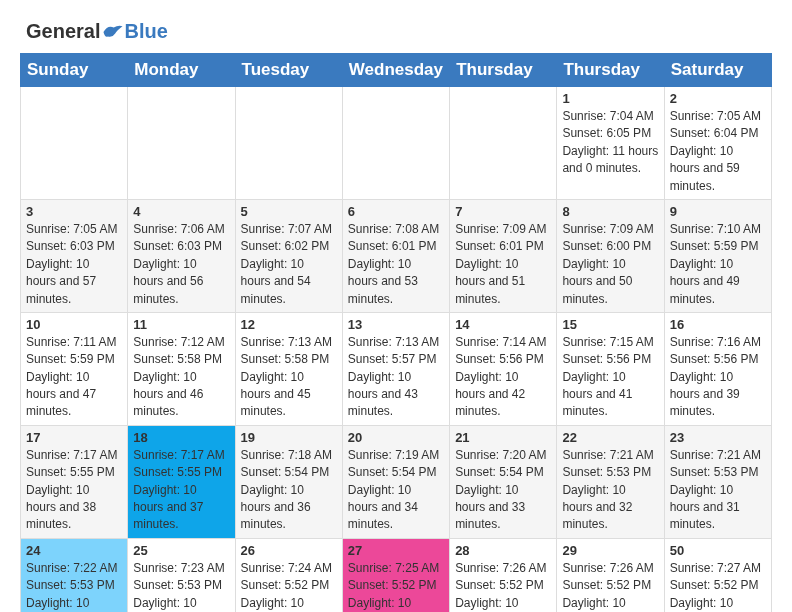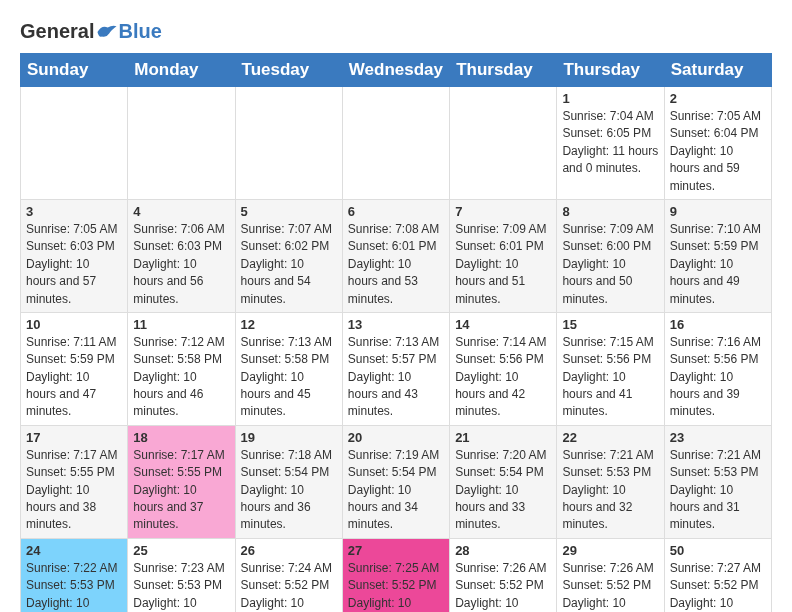--- a/index.html
+++ b/index.html
@@ -21,21 +21,21 @@
       flex-direction: column;
       align-items: flex-start;
     }
     .logo-text {
       display: flex;
       align-items: center;
       font-size: 20px;
       font-weight: bold;
       color: #333;
     }
-    .logo-general { color: #333; }
+    .logo-general { color: #333; margin-left: 6px; }
     .logo-blue { color: #3a7abf; }
     .logo-bird {
       width: 22px;
       height: 18px;
       margin-left: 2px;
       fill: #3a7abf;
     }
     .title-block {
       text-align: right;
     }
@@ -198,21 +198,21 @@
         <td style="background: rgb(255, 255, 255);">
           <span class="day-number">16</span>
           <div class="day-info">Sunrise: 7:16 AM<br>Sunset: 5:56 PM<br>Daylight: 10 hours and 39 minutes.</div>
         </td>
       </tr>
       <tr>
         <td style="background: rgb(245, 245, 245);">
           <span class="day-number">17</span>
           <div class="day-info">Sunrise: 7:17 AM<br>Sunset: 5:55 PM<br>Daylight: 10 hours and 38 minutes.</div>
         </td>
-        <td style="background: #f9a8d4;">
+        <td style="background: #0ea5e9;">
           <span class="day-number">18</span>
           <div class="day-info">Sunrise: 7:17 AM<br>Sunset: 5:55 PM<br>Daylight: 10 hours and 37 minutes.</div>
         </td>
         <td style="background: rgb(245, 245, 245);">
           <span class="day-number">19</span>
           <div class="day-info">Sunrise: 7:18 AM<br>Sunset: 5:54 PM<br>Daylight: 10 hours and 36 minutes.</div>
         </td>
         <td style="background: rgb(245, 245, 245);">
           <span class="day-number">20</span>
           <div class="day-info">Sunrise: 7:19 AM<br>Sunset: 5:54 PM<br>Daylight: 10 hours and 34 minutes.</div>

